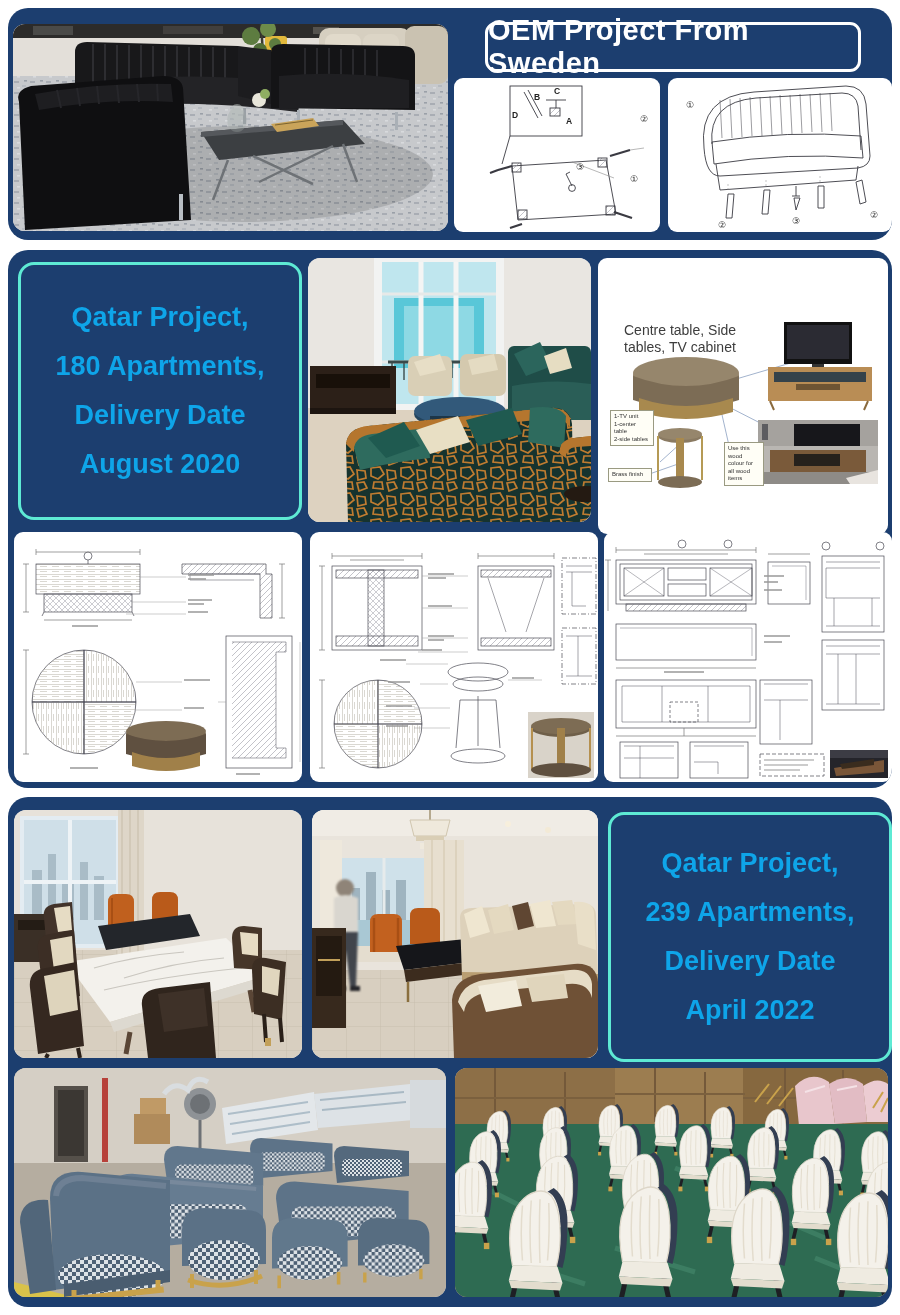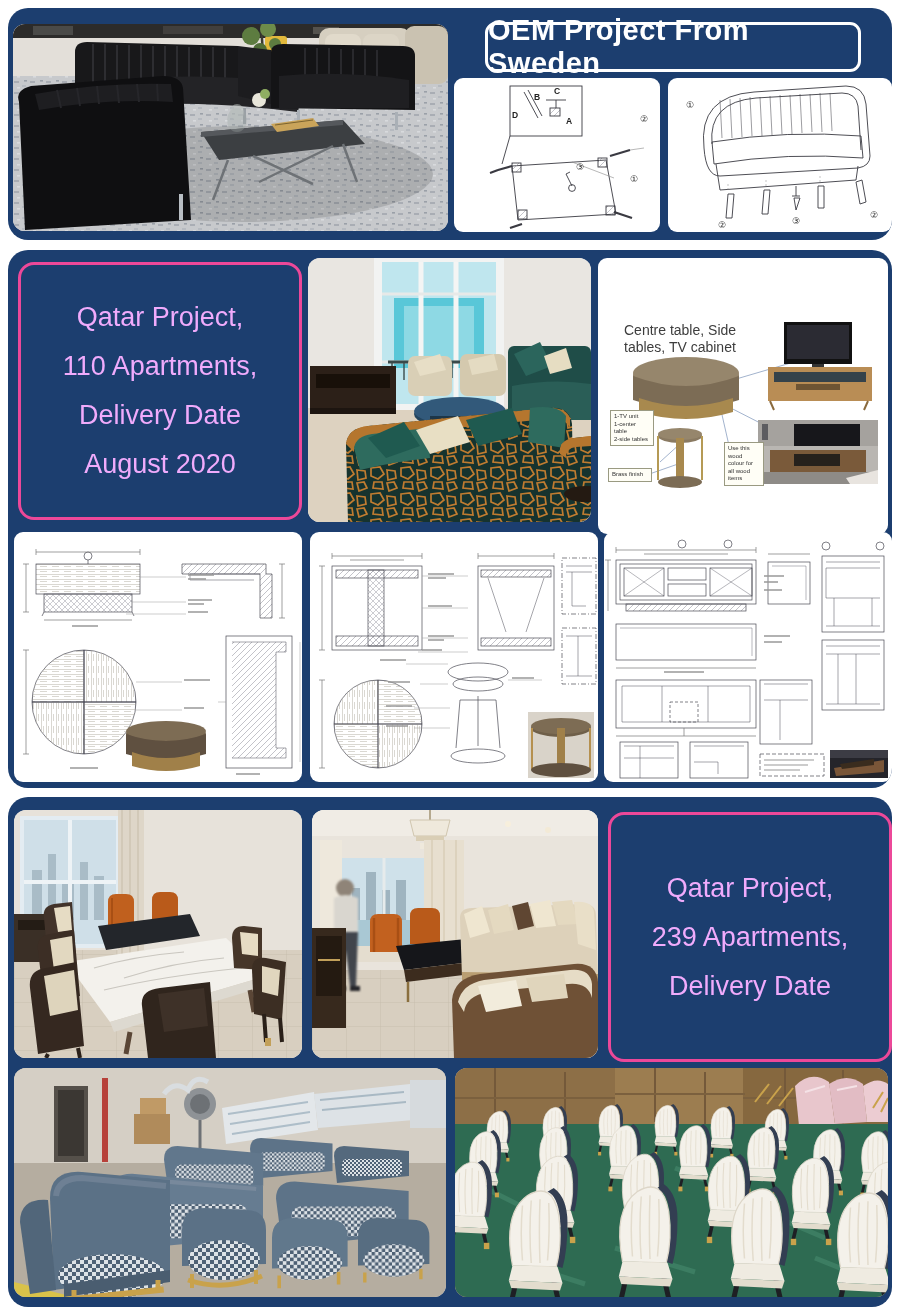--- a/index.html
+++ b/index.html
@@ -7,21 +7,21 @@
   .panel{position:relative;background:#1c3e6f;border-radius:20px;margin:0 8px;overflow:hidden;}
   #s1{height:232px;margin-top:8px;}
   #s2{height:538px;margin-top:10px;}
   #s3{height:510px;margin-top:9px;margin-bottom:8px;}
   .abs{position:absolute;}
   .photo{border-radius:12px;overflow:hidden;background:#ddd;}
   .photo svg{display:block;width:100%;height:100%;}
   .white-panel{background:#fff;border-radius:9px;overflow:hidden;}
   .white-panel svg{display:block;width:100%;height:100%;}
   .title-box{border:3px solid #fff;border-radius:11px;display:flex;align-items:center;justify-content:center;color:#fff;font-weight:bold;font-size:29px;letter-spacing:.5px;}
-  .outline-card{border:3px solid #ec4899;border-radius:16px;color:#f0abfc;display:flex;flex-direction:column;justify-content:center;align-items:center;text-align:center;font-weight:normal;}
+  .outline-card{border:3px solid #5eead4;border-radius:16px;color:#0ea5e9;display:flex;flex-direction:column;justify-content:center;align-items:center;text-align:center;font-weight:bold;}
   .outline-card .ln{font-size:27px;line-height:49px;white-space:nowrap;}
   .dg-title{position:absolute;left:26px;top:64px;width:150px;font-size:14px;line-height:17px;color:#3d3d3d;}
   .note{position:absolute;border:1px solid #9a9a82;background:#fffef6;color:#333;font-size:6px;line-height:7.5px;padding:2px 3px;box-sizing:border-box;}
 </style>
 </head>
 <body>
 
 <svg width="0" height="0" style="position:absolute" aria-hidden="true">
 <defs>
   <pattern id="hx" width="6" height="6" patternUnits="userSpaceOnUse">
@@ -226,21 +226,21 @@
           <text x="202" y="140">②</text>
         </g>
       </svg>
     </div>
   </section>
 
   <section id="s2" class="panel">
 
     <div class="abs outline-card" style="left:10px;top:12px;width:278px;height:252px;">
       <div class="ln">Qatar Project,</div>
-      <div class="ln">110 Apartments,</div>
+      <div class="ln">180 Apartments,</div>
       <div class="ln">Delivery Date</div>
       <div class="ln">August 2020</div>
     </div>
 
     <div class="abs photo" style="left:300px;top:8px;width:283px;height:264px;">
       <svg viewBox="0 0 283 264" preserveAspectRatio="none">
         <rect width="283" height="264" fill="#e9e6e1"></rect>
         <rect x="0" y="150" width="283" height="114" fill="#ddd2c0"></rect>
         <g>
           <rect x="66" y="0" width="130" height="152" fill="#f2f3f2"></rect>
@@ -628,20 +628,21 @@
           <path d="M166,176 L204,170 L210,196 L174,202 Z" fill="#f2ecdc"></path>
           <path d="M214,168 L252,164 L256,188 L220,192 Z" fill="#e0d5bc"></path>
         </g>
       </svg>
     </div>
 
     <div class="abs outline-card" style="left:600px;top:15px;width:278px;height:244px;">
       <div class="ln">Qatar Project,</div>
       <div class="ln">239 Apartments,</div>
       <div class="ln">Delivery Date</div>
+      <div class="ln">April 2022</div>
     </div>
 
     <div class="abs photo" style="left:6px;top:271px;width:432px;height:229px;">
       <svg viewBox="0 0 432 229" preserveAspectRatio="none">
         <rect width="432" height="229" fill="#b5ada0"></rect>
         <rect x="0" y="0" width="432" height="95" fill="#d5cfc5"></rect>
         <rect x="40" y="18" width="34" height="76" fill="#55504a"></rect>
           <rect x="44" y="22" width="26" height="66" fill="#3b3733"></rect>
         <rect x="88" y="10" width="6" height="84" fill="#b7413a"></rect>
         <rect x="120" y="46" width="36" height="30" fill="#b08b5b"></rect>

